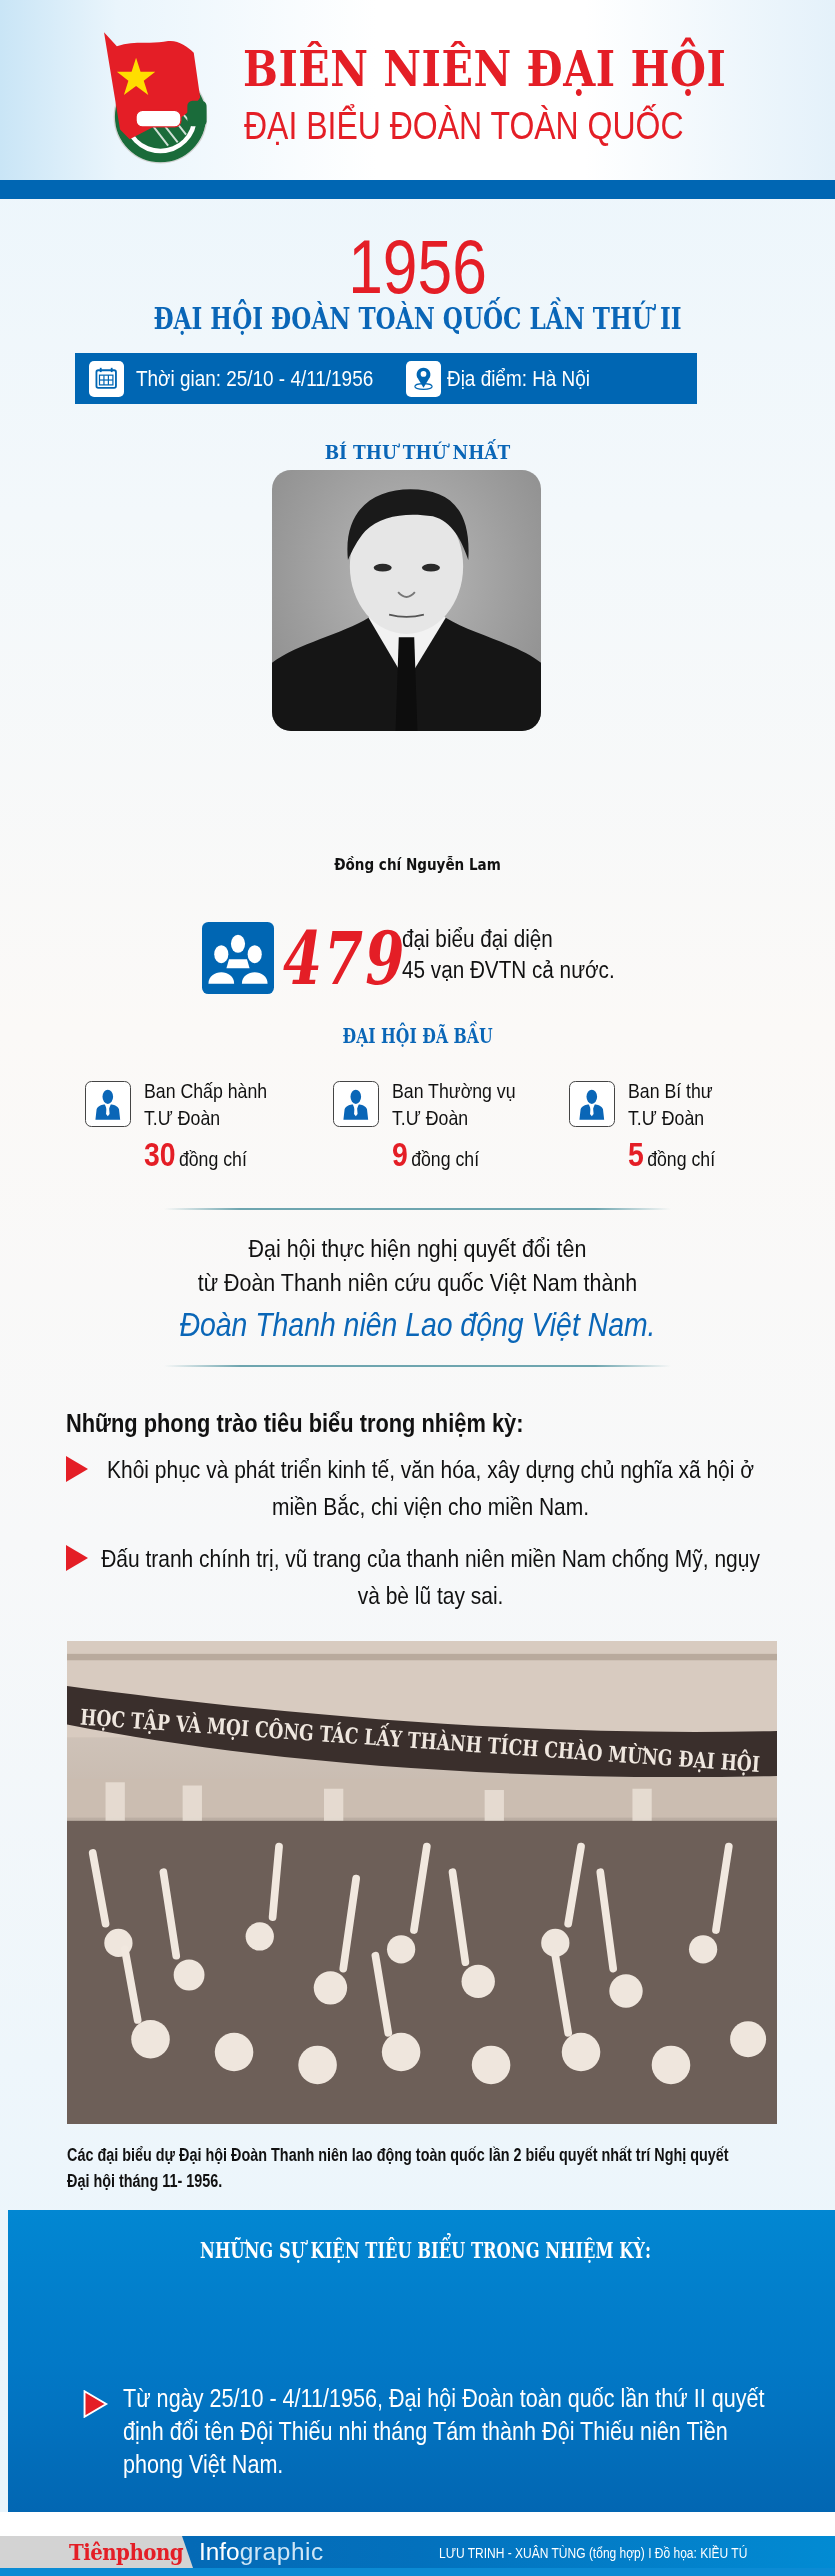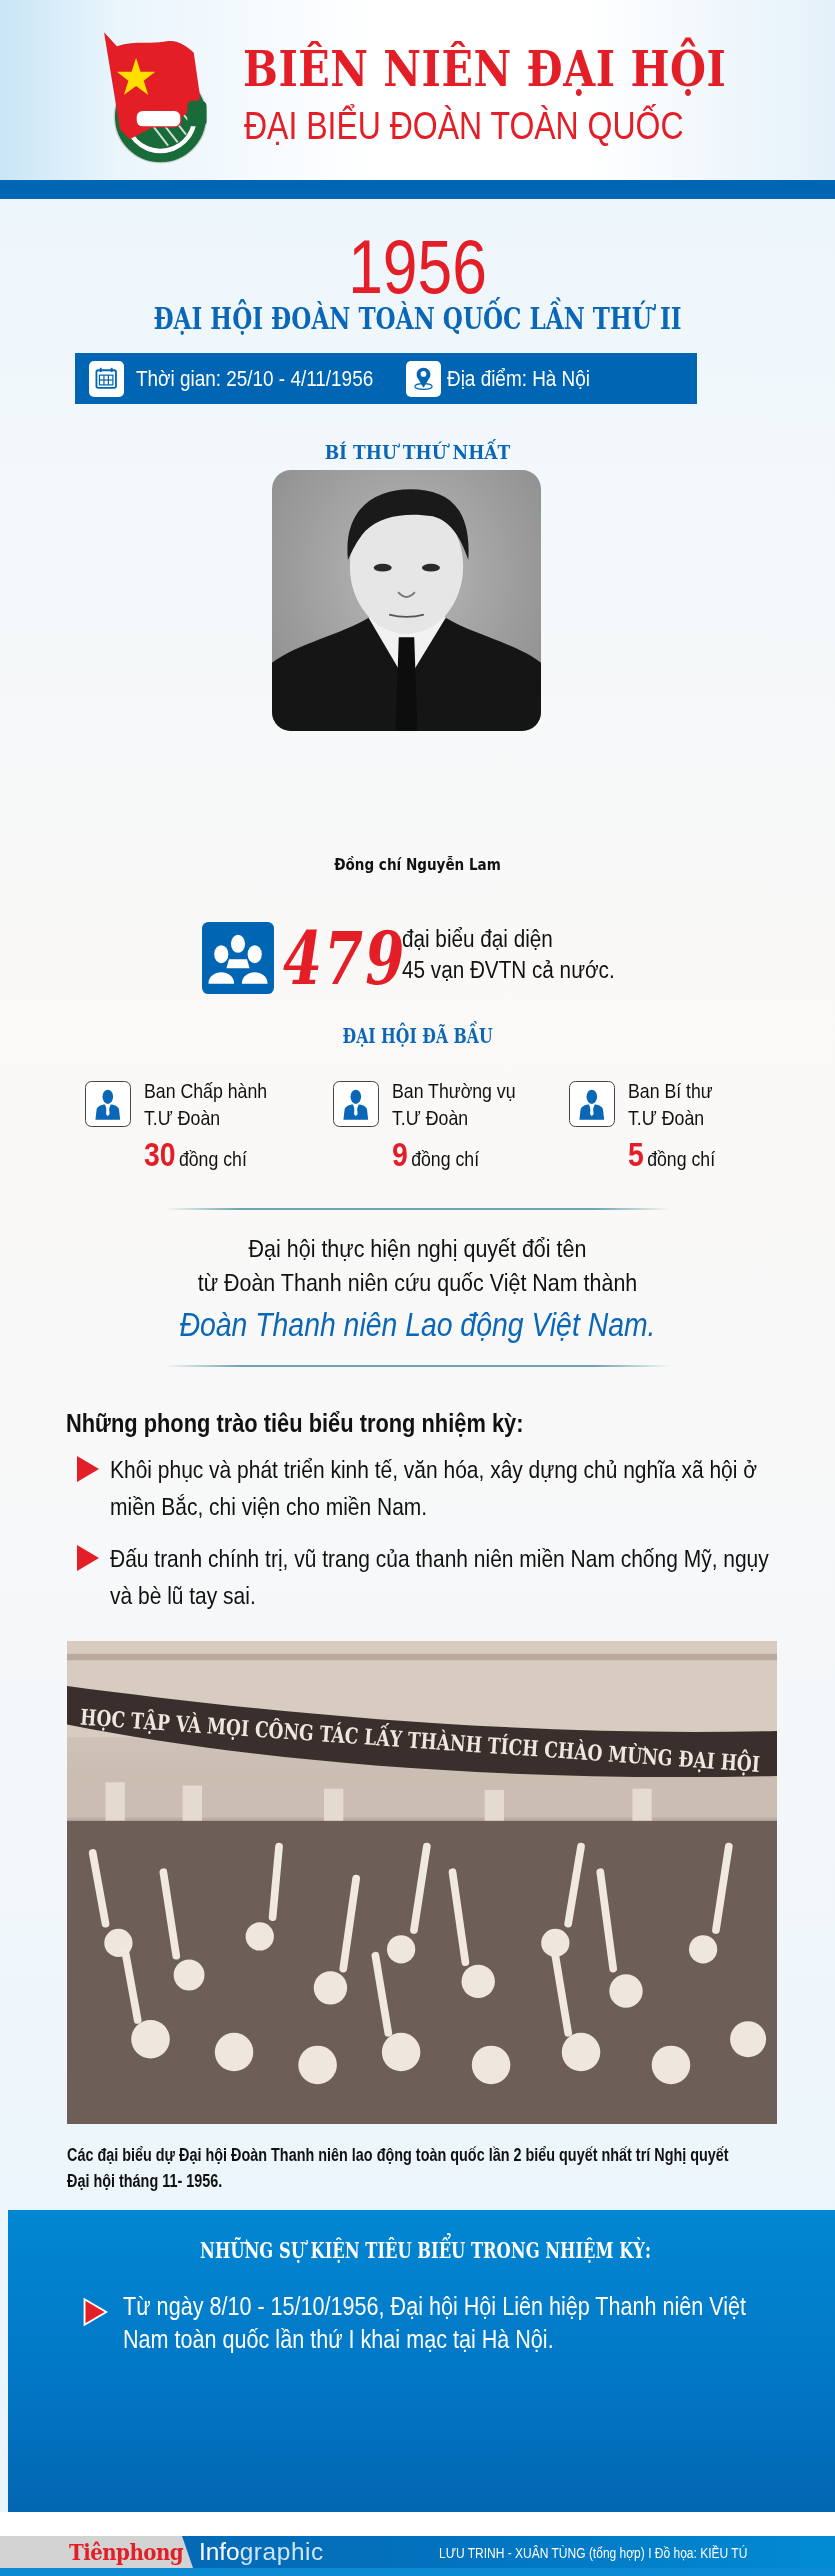--- a/index.html
+++ b/index.html
@@ -125,21 +125,21 @@
   .quote-highlight {
     position: absolute; left: 0; width: 835px; text-align: center; font-style: italic;
     font-size: 33px; line-height: 41px; color: #0a66b7; transform: scaleX(0.86); white-space: nowrap;
   }
 
   
   .mov-heading {
     position: absolute; left: 66px; top: 1407px; font-weight: bold; font-size: 26px; line-height: 32px; color: #111;
     transform: scaleX(0.84); transform-origin: left center; white-space: nowrap;
   }
-  .mov-item { position: absolute; left: 77px; width: 713px; }
+  .mov-item { position: absolute; left: 66px; width: 713px; text-align: center; }
   .tri-red {
     position: absolute; left: 0; top: 5.1px; width: 0; height: 0;
     border-top: 13px solid transparent; border-bottom: 13px solid transparent; border-left: 22px solid #e41e26;
   }
   .mov-text {
     position: absolute; left: 33px; top: 0; width: 771px; font-size: 24.4px; line-height: 37px; color: #111;
     transform: scaleX(0.86); transform-origin: left top;
   }
 
   
@@ -412,25 +412,25 @@
         <line x1="110" y1="590" x2="90" y2="480"></line>
       <line x1="500" y1="610" x2="480" y2="490"></line>
         <line x1="780" y1="610" x2="760" y2="490"></line>
     </g>
   </svg>
 </div>
 <div class="caption">Các đại biểu dự Đại hội Đoàn Thanh niên lao động toàn quốc lần 2 biểu quyết nhất trí Nghị quyết Đại hội tháng 11- 1956.</div>
 
 <div class="events">
   <div class="events-heading">NHỮNG SỰ KIỆN TIÊU BIỂU TRONG NHIỆM KỲ:</div>
-  <div class="ev-item" style="top:80px; height:71px;">
+  <div class="ev-item" style="top:172px; height:109px;">
     <svg class="tri-white" viewBox="0 0 40 44">
       <polygon points="2,2 36,22 2,42" fill="#e41e26" stroke="#fff" stroke-width="3"></polygon>
     </svg>
-    <div class="ev-text">Từ ngày 8/10 - 15/10/1956, Đại hội Hội Liên hiệp Thanh niên Việt Nam toàn quốc lần thứ I khai mạc tại Hà Nội.</div>
+    <div class="ev-text">Từ ngày 25/10 - 4/11/1956, Đại hội Đoàn toàn quốc lần thứ II quyết định đổi tên Đội Thiếu nhi tháng Tám thành Đội Thiếu niên Tiền phong Việt Nam.</div>
   </div>
 </div>
 
 <div class="footer-gap"></div>
 <div class="footer-bar">
   <div class="footer-gray"></div>
   <div class="footer-brand">Tiênphong</div>
   <div class="footer-info"><b>Info</b><span>graphic</span></div>
   <div class="footer-credit">LƯU TRINH - XUÂN TÙNG (tổng hợp) I Đồ họa: KIỀU TÚ</div>
 </div>

